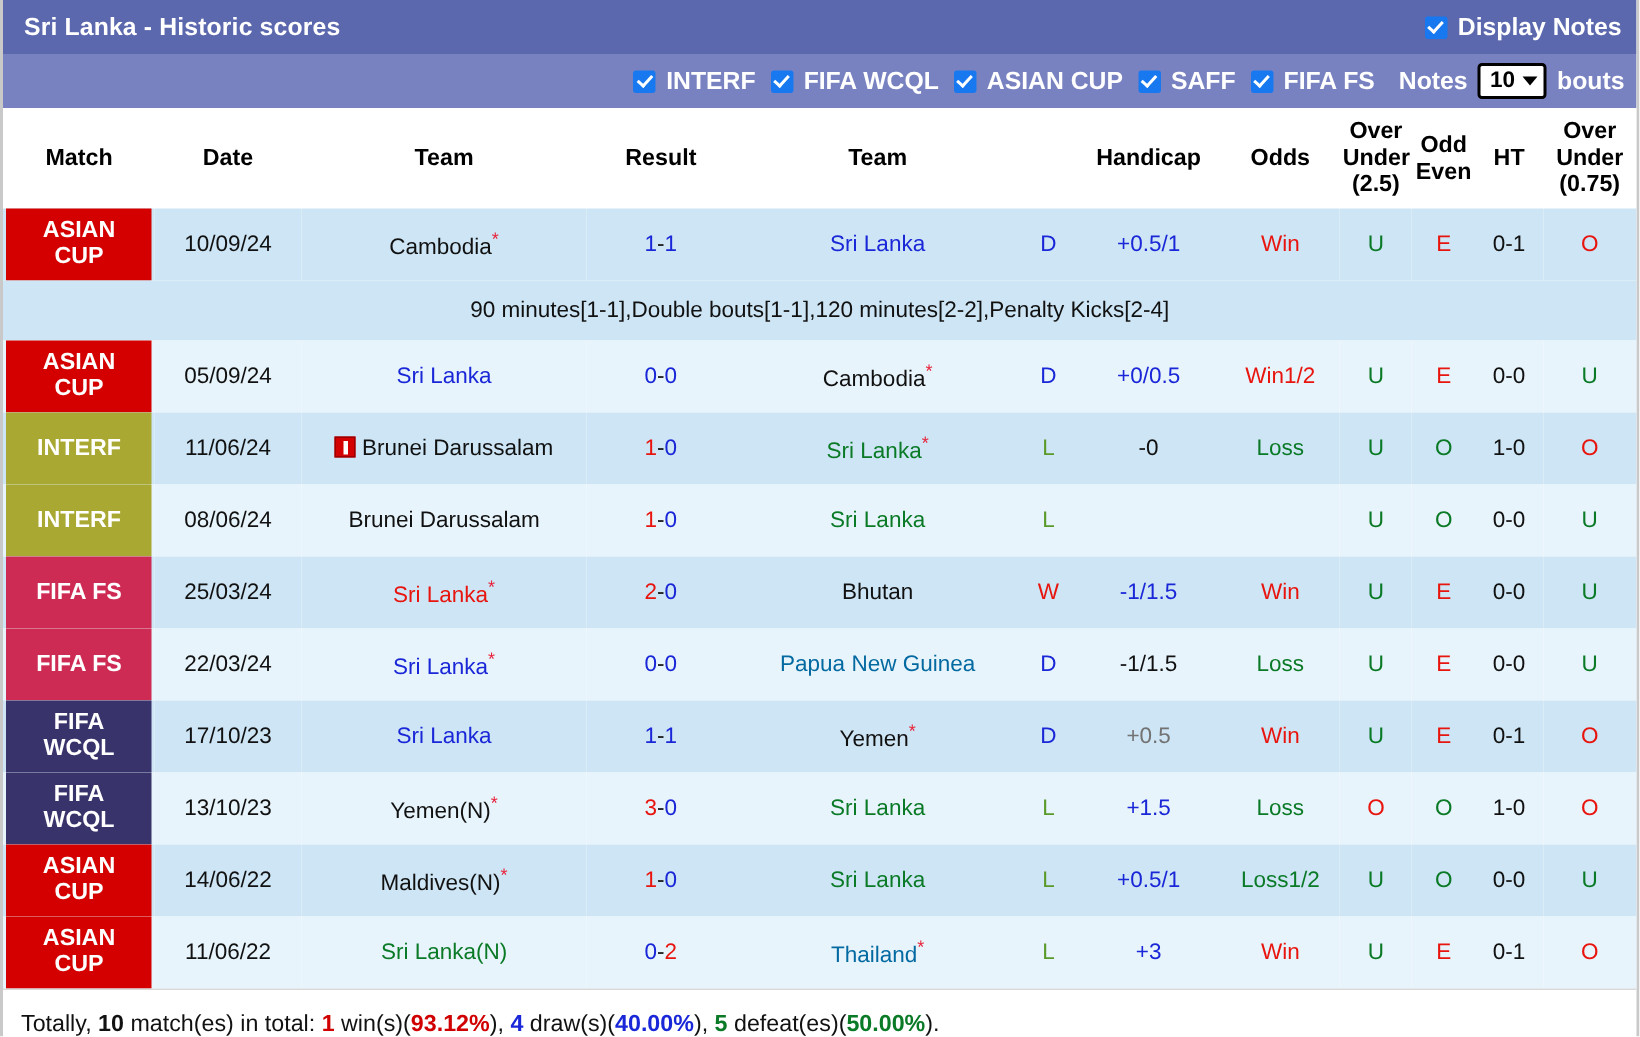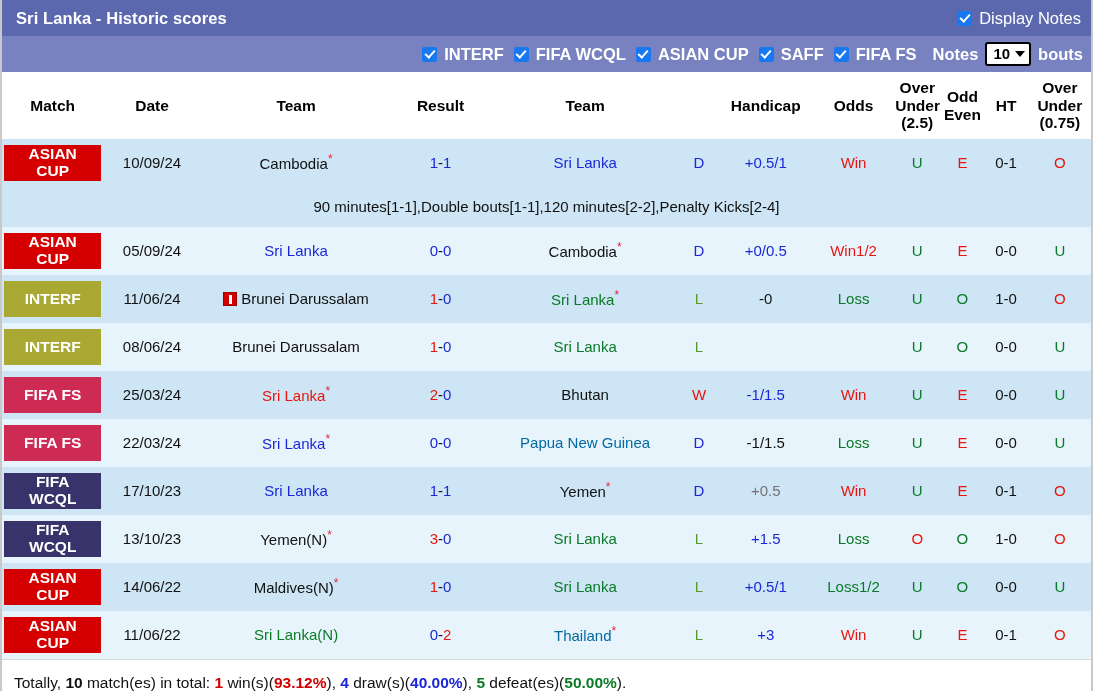--- a/index.html
+++ b/index.html
@@ -25,21 +25,21 @@
     padding: 0 10px 0 14px;
     color: #ffffff;
   }
   .titlebar .title {
     font-size: 16.5px; font-weight: bold;
     letter-spacing: .1px;
     flex: 1 1 auto;
   }
   .titlebar .notes-toggle {
     display: flex; align-items: center; gap: 7px;
-    font-size: 16.5px; font-weight: normal;
+    font-size: 16.5px; font-weight: bold;
   }
 
   
   .filterbar {
     height: 36px;
     background: #7982c0;
     display: flex; align-items: center; justify-content: flex-end;
     padding: 0 8px 0 14px;
     color: #ffffff;
     gap: 10px;
@@ -127,21 +127,21 @@
     height: 40px;
     font-size: 15px;
     color: #111111;
     text-align: center;
   }
 
   
   td.badge-cell { padding: 0; }
   .badge {
     display: flex; align-items: center; justify-content: center;
-    height: 36px;
+    height: 48px;
     color: #ffffff;
     font-weight: bold;
     font-size: 15.5px;
     line-height: 1.08;
     text-align: center;
   }
   .badge.two { font-size: 15.5px; }
 
   
   col.c-match { width: 101px; }

